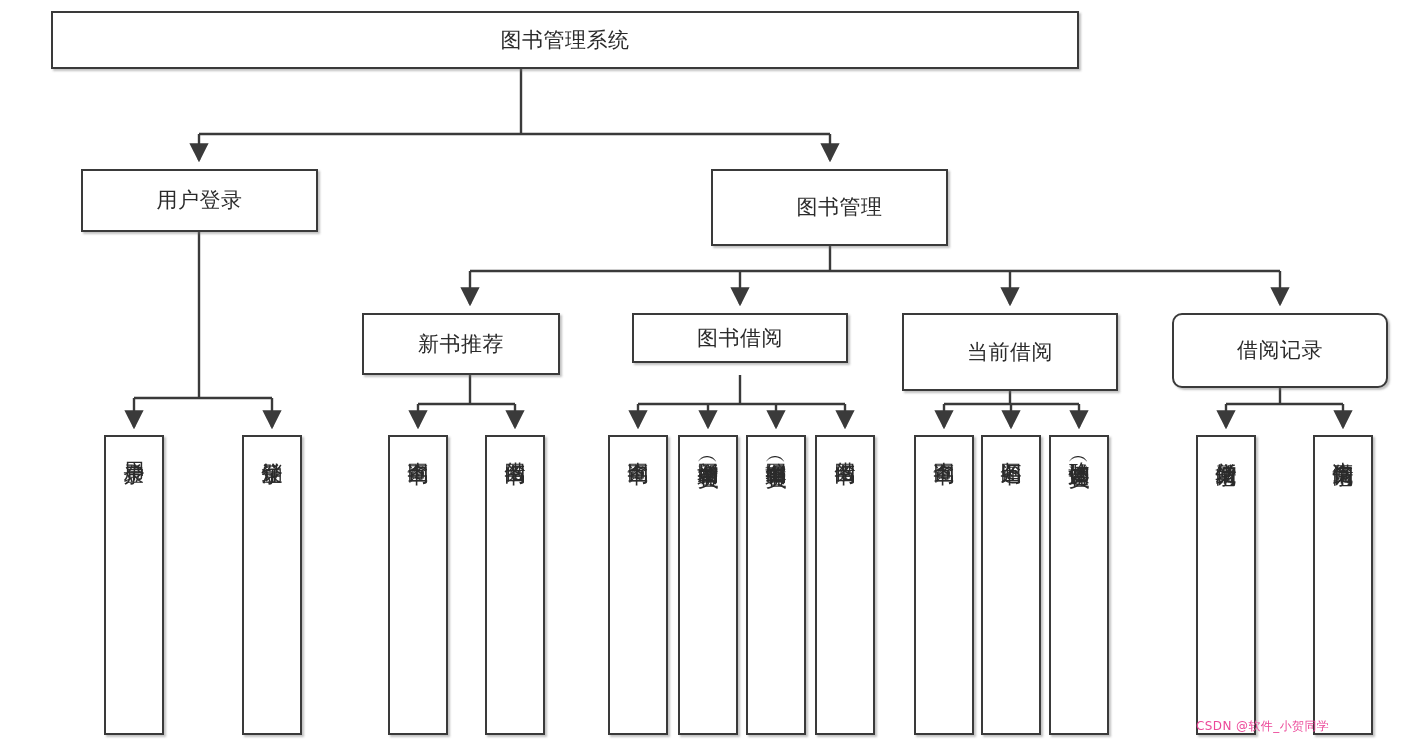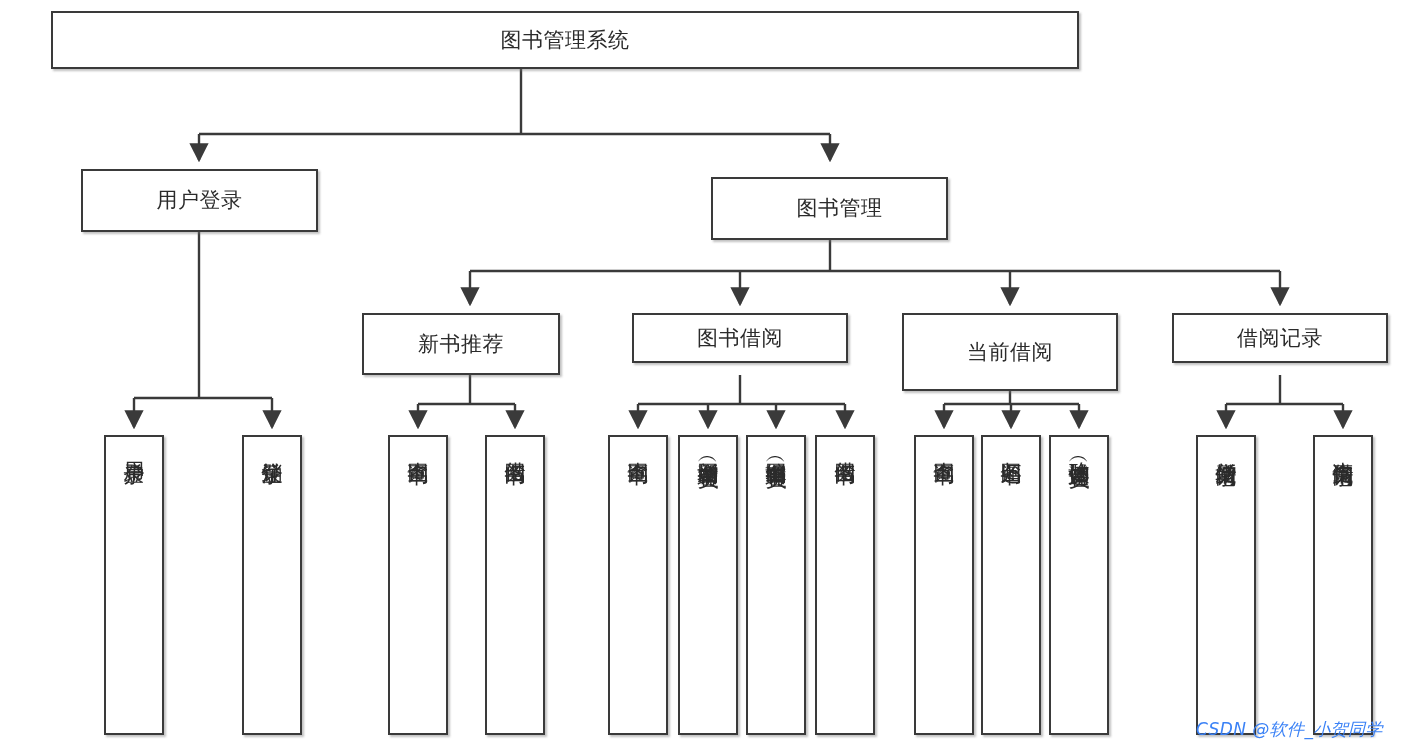--- a/index.html
+++ b/index.html
@@ -51,25 +51,24 @@
   .node.vertical .label {
     writing-mode: vertical-rl;
     text-orientation: upright;
     font-size: 21px;
     line-height: 1.05;
     letter-spacing: 1px;
     white-space: nowrap;
   }
   #watermark {
     position: absolute;
-    color: #3b82f6;
-    font-size: 17px;
+    color: #ec4899;
+    font-size: 12px;
     white-space: nowrap;
     letter-spacing: 0.4px;
-    font-style: italic;
   }
 </style>
 </head>
 <body>
 
 <div id="canvas">
 
   <svg id="edges" viewBox="0 0 1405 747">
     <defs>
       <marker id="arrow" viewBox="0 0 12 12" refX="10.5" refY="6" markerWidth="8" markerHeight="8" orient="auto-start-reverse">
@@ -120,34 +119,34 @@
     </g>
   </svg>
 
   <div class="node horizontal" style="left: 19px; top: 11px; width: 1028px; height: 58px; margin-left: 32px;">
     <span class="label">图书管理系统</span>
   </div>
 
   <div class="node horizontal" style="left: 81px; top: 169px; width: 237px; height: 63px;">
     <span class="label">用户登录</span>
   </div>
-  <div class="node horizontal" style="left: 711px; top: 177px; width: 237px; height: 63px; padding-left: 20px;">
+  <div class="node horizontal" style="left: 711px; top: 169px; width: 237px; height: 77px; padding-left: 20px;">
     <span class="label">图书管理</span>
   </div>
 
   <div class="node horizontal" style="left: 362px; top: 313px; width: 198px; height: 62px;">
     <span class="label">新书推荐</span>
   </div>
   <div class="node horizontal" style="left: 632px; top: 313px; width: 216px; height: 50px; justify-content: center;">
     <span class="label">图书借阅</span>
   </div>
   <div class="node horizontal" style="left: 902px; top: 313px; width: 216px; height: 78px;">
     <span class="label">当前借阅</span>
   </div>
-  <div class="node horizontal" style="left: 1172px; top: 313px; width: 216px; height: 50px;">
+  <div class="node horizontal" style="left: 1172px; top: 313px; width: 216px; height: 75px; border-radius: 10px;">
     <span class="label">借阅记录</span>
   </div>
 
   <div class="node vertical" style="left: 104px; top: 435px; width: 60px; height: 300px;">
     <span class="label">用户登录</span>
   </div>
   <div class="node vertical" style="left: 242px; top: 435px; width: 60px; height: 300px;">
     <span class="label">注销登录</span>
   </div>
   <div class="node vertical" style="left: 388px; top: 435px; width: 60px; height: 300px;">

